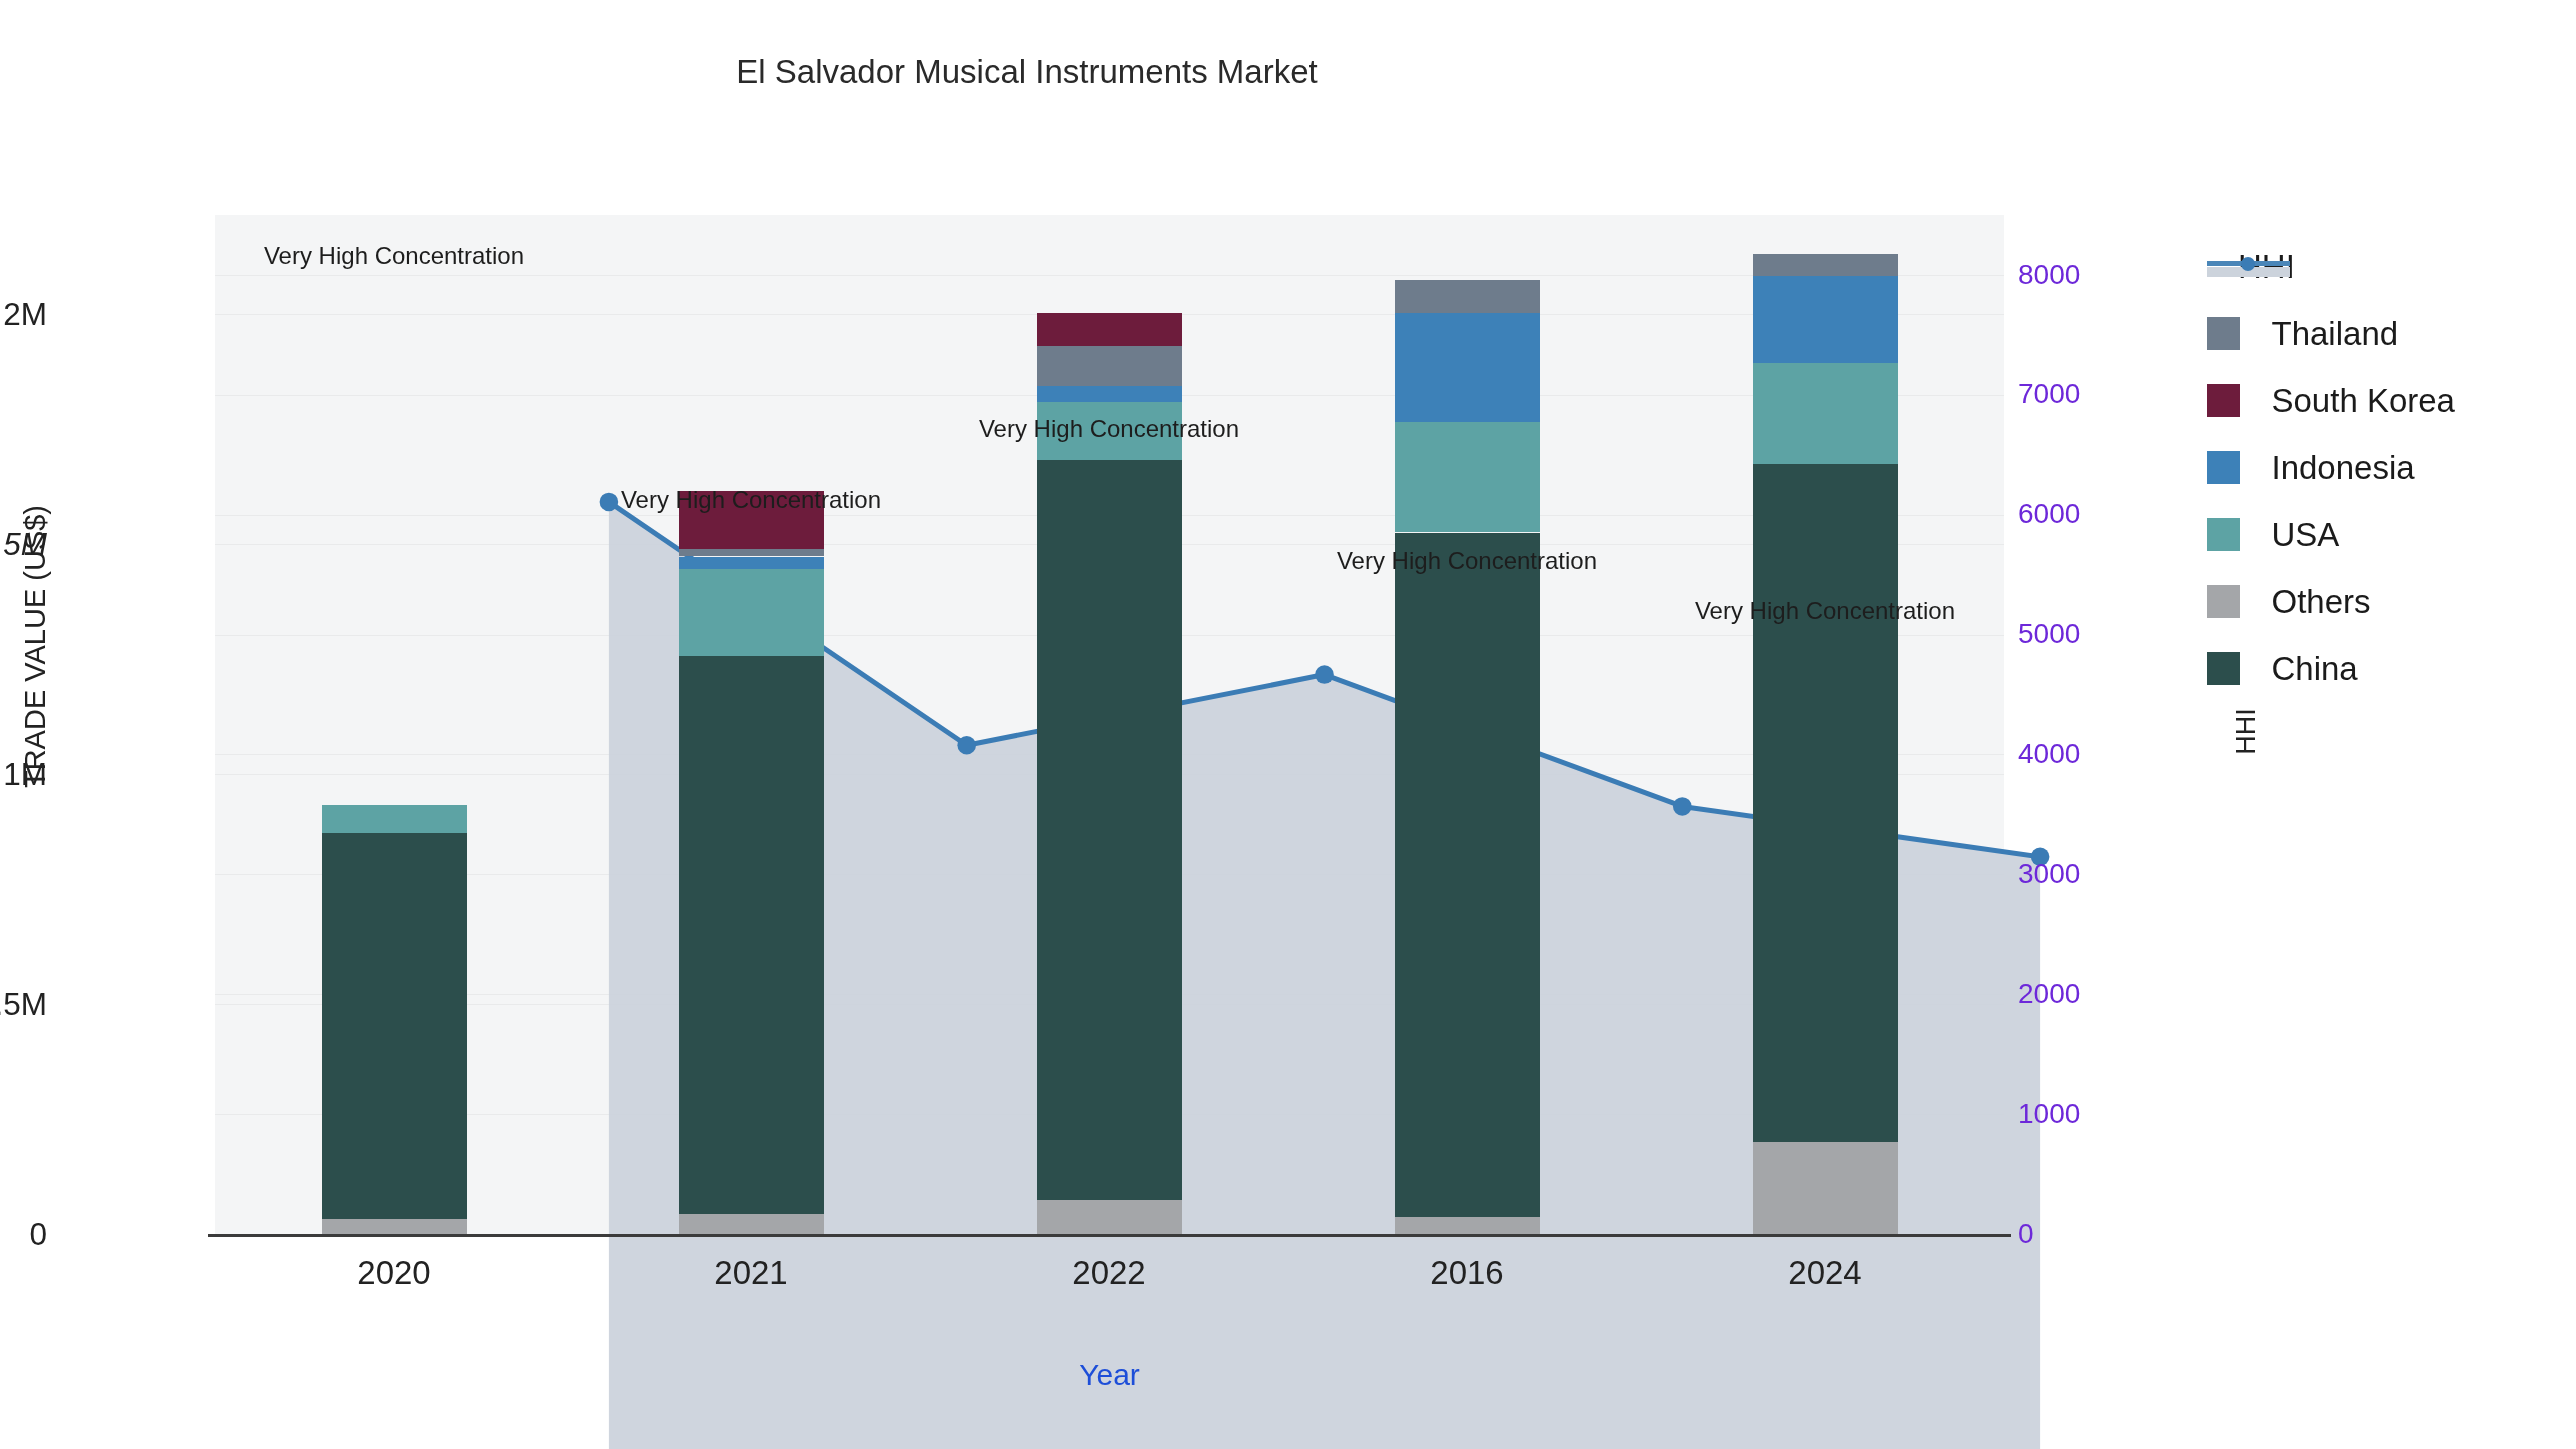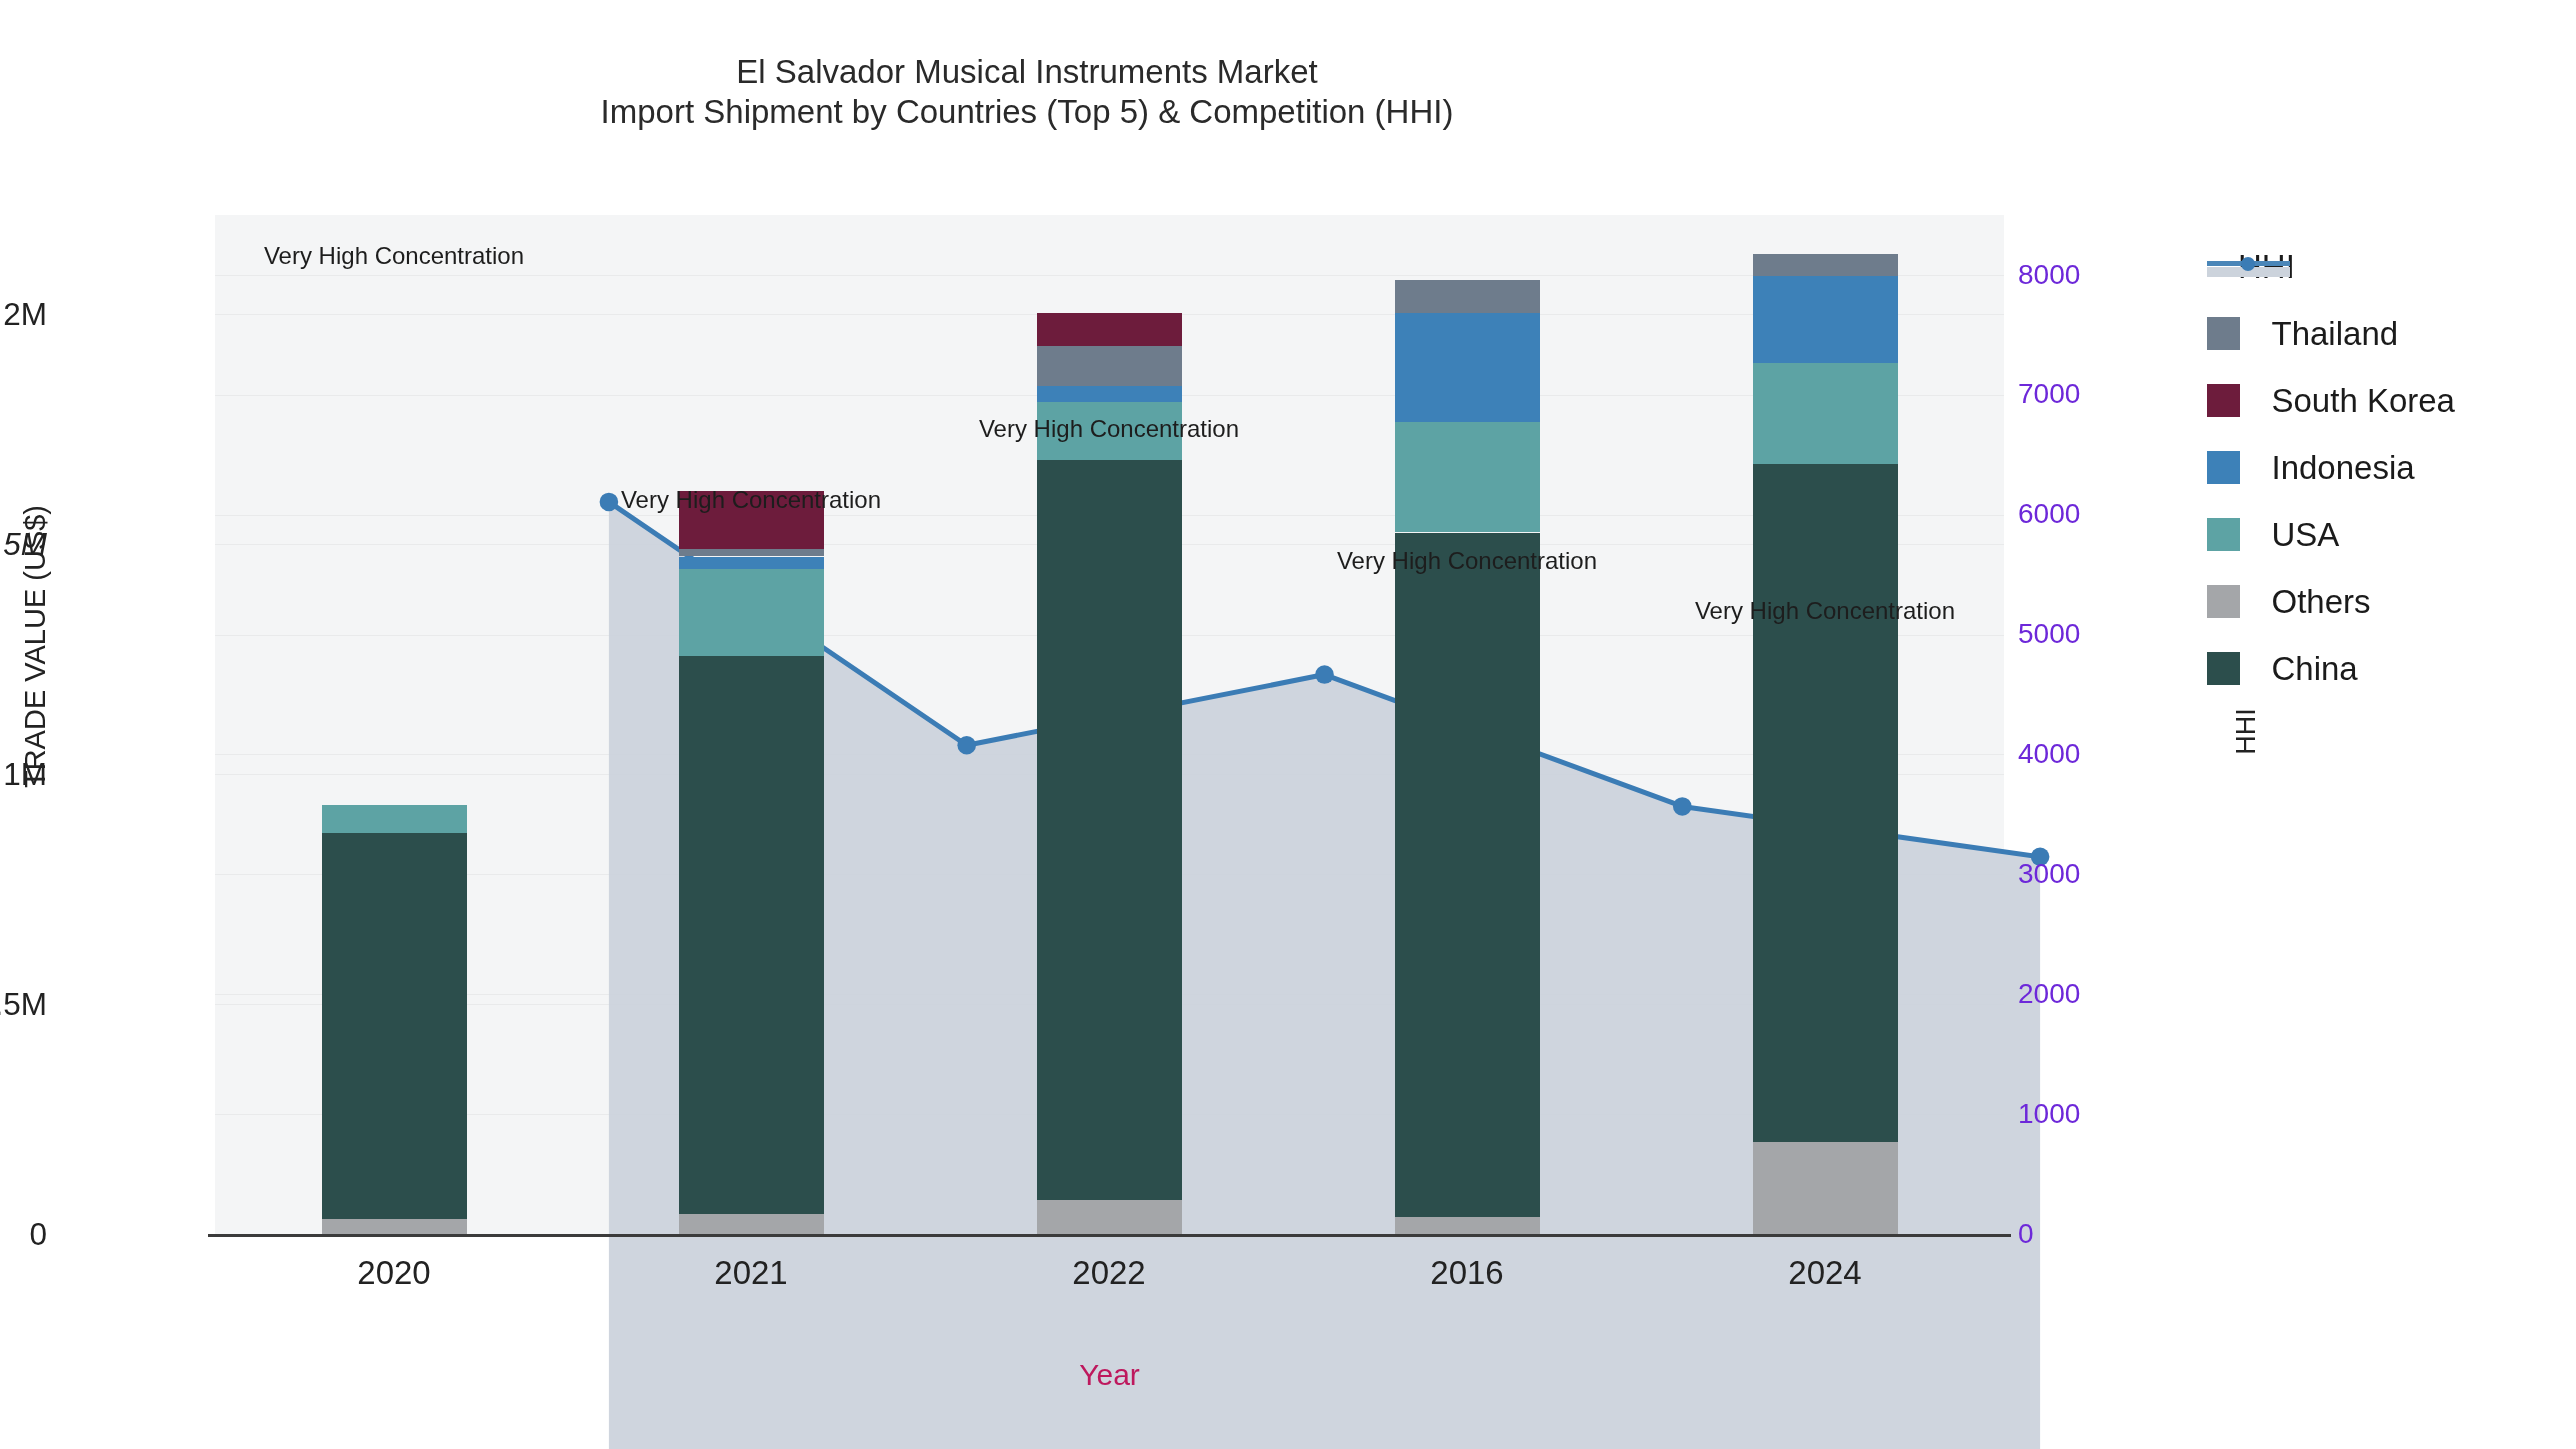--- a/index.html
+++ b/index.html
@@ -45,21 +45,21 @@
     transform:rotate(-90deg);transform-origin:center center;
     font-size:29px;color:#222;white-space:nowrap;
   }
   .y2label{
     position:absolute;left:2175px;top:716px;width:143px;text-align:center;
     transform:rotate(-90deg);transform-origin:center center;
     font-size:27px;color:#222;white-space:nowrap;
   }
   .xlabel{
     position:absolute;left:215px;top:1358px;width:1789px;text-align:center;
-    font-size:30px;color:#be185d;
+    font-size:30px;color:#1d4ed8;
   }
 
   
   .annot{
     position:absolute;font-size:24px;color:#1d1d1d;white-space:nowrap;
     transform:translateX(-50%);
   }
 
   
   .legend{position:absolute;left:2207px;top:233px;width:358px;}
@@ -72,21 +72,20 @@
   .legend-label{font-size:33px;color:#1b1b1b;white-space:nowrap;}
   .legend-row.hhi .legend-label{margin-left:-52px;}
 </style>
 </head>
 <body>
 
 <div id="fig">
 
   <div class="title-block">
     <span class="title-line">El Salvador Musical Instruments Market</span>
-    <span class="title-line">Import Shipment by Countries (Top 5) &amp; Competition (HHI)</span>
   </div>
 
   <div class="plot" id="plot">
     <div id="gridlines">
         <div class="grid-line" style="top: 1019px;"></div>
         <div class="grid-line" style="top: 789px;"></div>
         <div class="grid-line" style="top: 559px;"></div>
         <div class="grid-line" style="top: 329px;"></div>
         <div class="grid-line" style="top: 99px;"></div>
         <div class="grid-line" style="top: 1019px;"></div>

